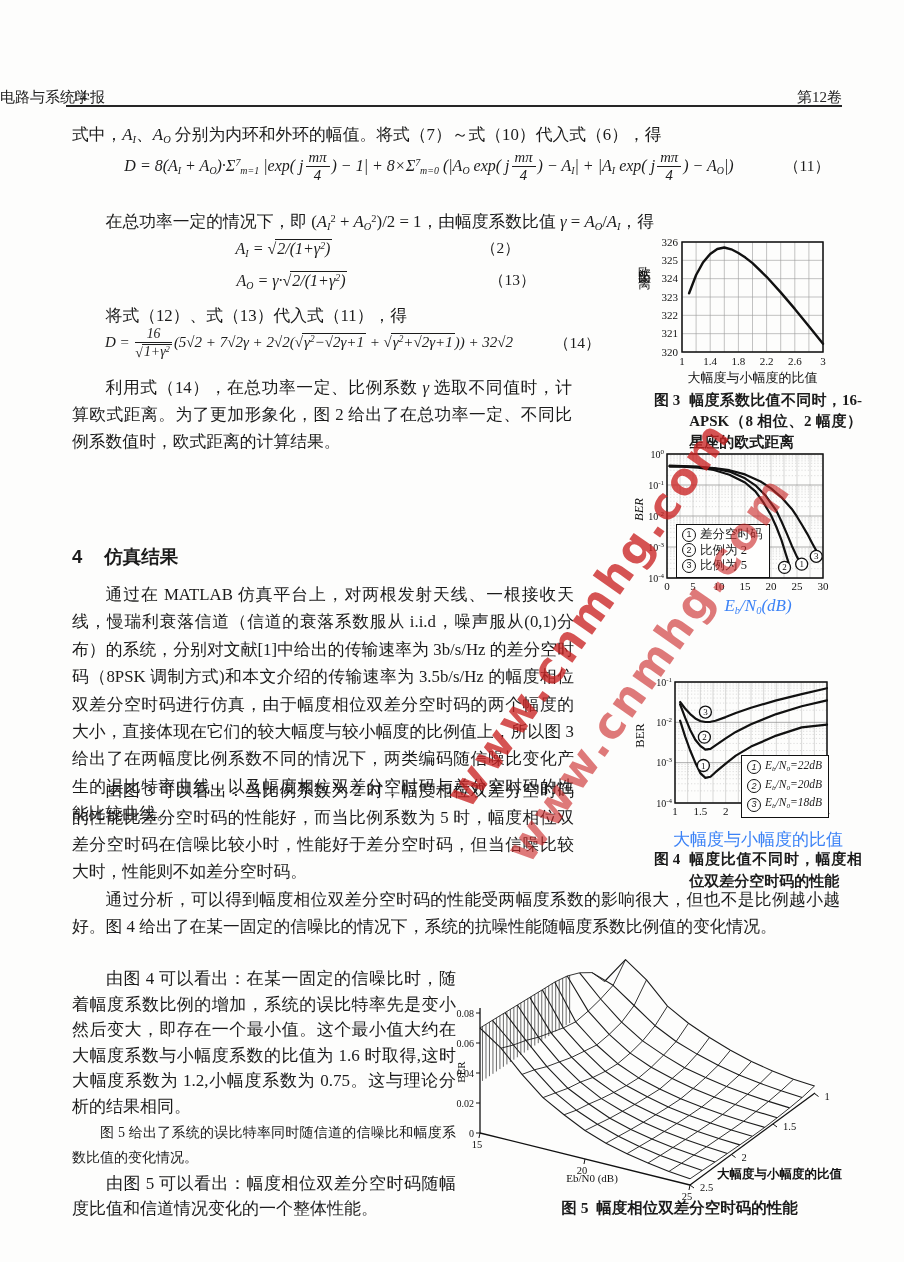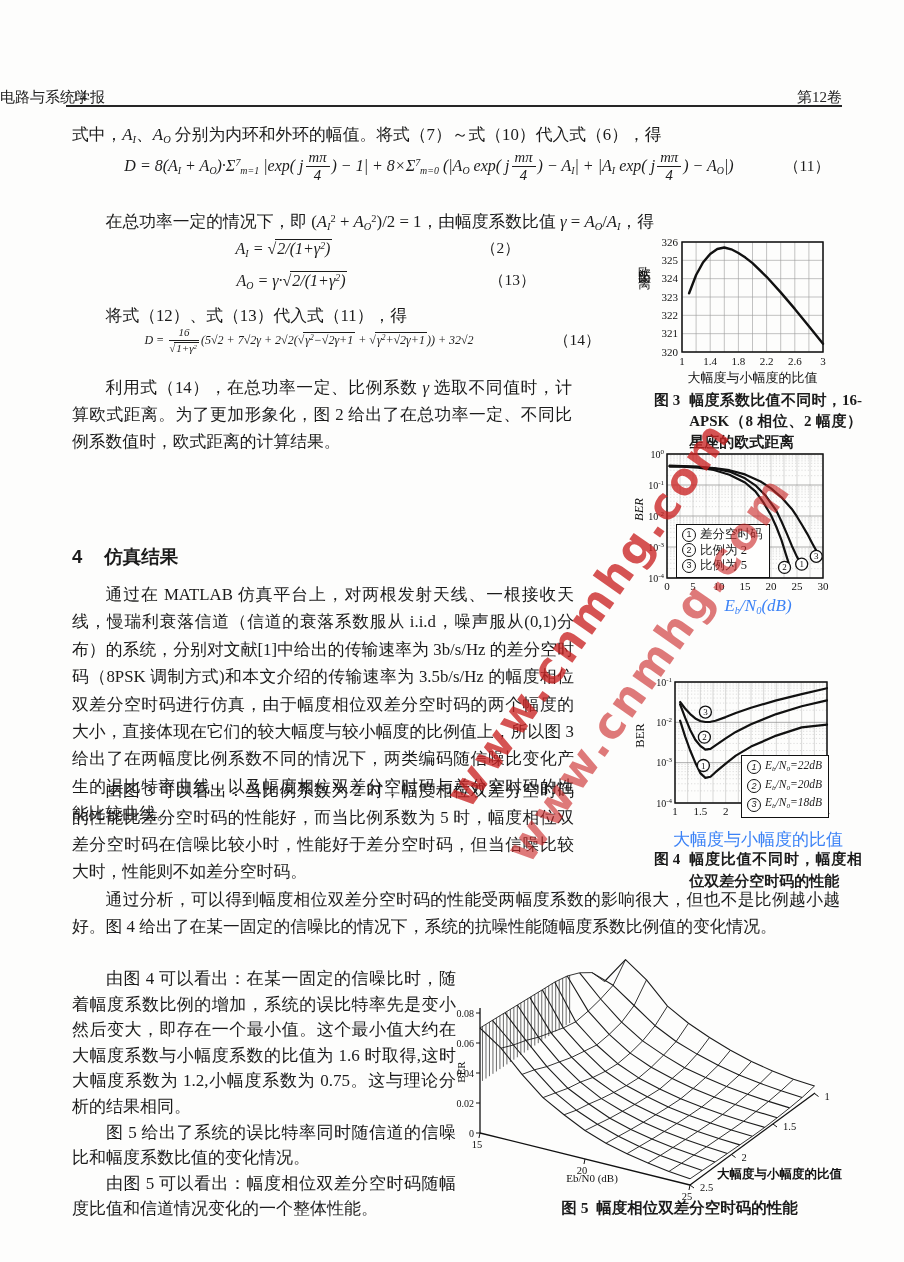--- a/index.html
+++ b/index.html
@@ -85,21 +85,21 @@
     <span class="math">A<sub>O</sub> = γ·<span class="sq">
           <span class="sqs">√</span>
           <span class="sqr">2/(1+γ<sup>2</sup>)</span>
         </span></span>
     <span class="eqno">（13）</span>
   </div>
 
   <div class="abs para ind" style="left:72px;top:302px;width:500px;">将式（12）、式（13）代入式（11），得</div>
 
   <div class="abs eq" style="left:64px;top:327px;width:548px;">
-    <span class="math" style="font-size:12px;">D = <span class="fr">
+    <span class="math" style="font-size:15px;">D = <span class="fr">
           <span class="frn">16</span>
           <span class="frd"><span class="sq">
               <span class="sqs">√</span>
               <span class="sqr">1+γ<sup>2</sup></span>
             </span> </span>
         </span>(5√2 + 7√2γ + 2√2(<span class="sq">
           <span class="sqs">√</span>
           <span class="sqr">γ<sup>2</sup>−√2γ+1</span>
         </span> + <span class="sq">
           <span class="sqs">√</span>
@@ -113,21 +113,21 @@
   <div class="abs sec-h" style="left:72px;top:544px;">
     <span>4</span><span class="sp"></span><span>仿真结果</span>
   </div>
 
   <div class="abs para ind" style="left:72px;top:581px;width:502px;line-height:27.4px;">通过在 MATLAB 仿真平台上，对两根发射天线、一根接收天线，慢瑞利衰落信道（信道的衰落系数服从 i.i.d，噪声服从(0,1)分布）的系统，分别对文献[1]中给出的传输速率为 3b/s/Hz 的差分空时码（8PSK 调制方式)和本文介绍的传输速率为 3.5b/s/Hz 的幅度相位双差分空时码进行仿真，由于幅度相位双差分空时码的两个幅度的大小，直接体现在它们的较大幅度与较小幅度的比例值上，所以图 3 给出了在两幅度比例系数不同的情况下，两类编码随信噪比变化产生的误比特率曲线，以及幅度相位双差分空时码与差分空时码的性能比较曲线。</div>
   <div class="abs para ind" style="left:72px;top:777px;width:502px;">由图 3 可以看出：当比例系数为 2 时，幅度相位双差分空时码的性能比差分空时码的性能好，而当比例系数为 5 时，幅度相位双差分空时码在信噪比较小时，性能好于差分空时码，但当信噪比较大时，性能则不如差分空时码。</div>
   <div class="abs para ind" style="left:72px;top:886px;width:768px;">通过分析，可以得到幅度相位双差分空时码的性能受两幅度系数的影响很大，但也不是比例越小越好。图 4 给出了在某一固定的信噪比的情况下，系统的抗噪性能随幅度系数比例值的变化情况。</div>
 
   <div class="abs" style="left:72px;top:966px;width:384px;">
     <p class="para ind" style="margin:0;font-size:17px;line-height:25.6px;">由图 4 可以看出：在某一固定的信噪比时，随着幅度系数比例的增加，系统的误比特率先是变小然后变大，即存在一个最小值。这个最小值大约在大幅度系数与小幅度系数的比值为 1.6 时取得,这时大幅度系数为 1.2,小幅度系数为 0.75。这与理论分析的结果相同。</p>
-    <p class="para ind" style="margin:0;font-size:17px;line-height:25.6px;">图 5 给出了系统的误比特率同时随信道的信噪比和幅度系数比值的变化情况。</p>
+    <p class="para ind" style="margin:0;font-size:14px;line-height:25.6px;">图 5 给出了系统的误比特率同时随信道的信噪比和幅度系数比值的变化情况。</p>
     <p class="para ind" style="margin:0;font-size:17px;line-height:25.6px;">由图 5 可以看出：幅度相位双差分空时码随幅度比值和信道情况变化的一个整体性能。</p>
   </div>
 
   <div class="abs" style="left:652px;top:234px;width:212px;height:225px;">
     <svg id="c2" width="212" height="152">
         <line x1="30" y1="8" x2="30" y2="118" stroke="#9a9a9a" stroke-width="0.6"></line>
         <line x1="44.099999999999994" y1="8" x2="44.099999999999994" y2="118" stroke="#9a9a9a" stroke-width="0.6"></line>
         <line x1="58.19999999999999" y1="8" x2="58.19999999999999" y2="118" stroke="#9a9a9a" stroke-width="0.6"></line>
         <line x1="72.29999999999998" y1="8" x2="72.29999999999998" y2="118" stroke="#9a9a9a" stroke-width="0.6"></line>
         <line x1="86.39999999999998" y1="8" x2="86.39999999999998" y2="118" stroke="#9a9a9a" stroke-width="0.6"></line>

